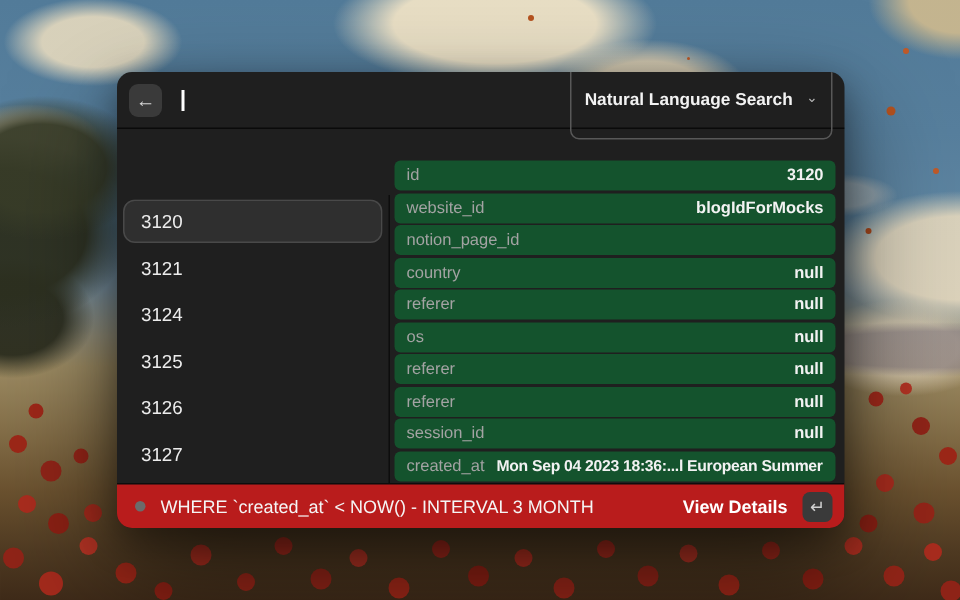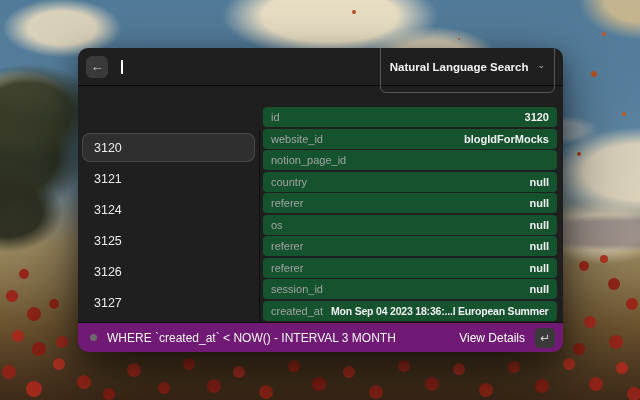--- a/index.html
+++ b/index.html
@@ -100,25 +100,25 @@
     height:20px;margin-bottom:1.5px;background:#14532d;border-radius:4px;
     display:flex;align-items:center;justify-content:space-between;
     padding:0 8px;box-sizing:border-box;gap:8px;
   }
   .detail-key{font-size:11px;color:#a3a3a3;flex:0 0 auto;white-space:nowrap;}
   .detail-value{font-size:11px;font-weight:600;color:#f2f2f2;white-space:nowrap;overflow:hidden;text-align:right;}
   .detail-row:nth-child(10) .detail-value{font-size:10.5px;letter-spacing:-.2px;}
   
   .footer{
     height:30px;border-top:1px solid #0d0d0d;display:flex;align-items:center;
-    gap:10px;padding:0 8px 0 12px;box-sizing:border-box;background:#701a75;
+    gap:10px;padding:0 8px 0 12px;box-sizing:border-box;background:#b91c1c;
   }
   .status-dot{width:7px;height:7px;border-radius:50%;background:#6b6b6b;flex:0 0 auto;}
   .query-text{flex:1;font-size:12px;font-weight:500;color:#f5f5f5;white-space:nowrap;overflow:hidden;}
-  .view-details{font-size:12px;font-weight:400;color:#ffffff;cursor:pointer;white-space:nowrap;}
+  .view-details{font-size:12px;font-weight:700;color:#ffffff;cursor:pointer;white-space:nowrap;}
   .enter-btn{
     width:20px;height:20px;border-radius:5px;background:#3a3a3a;flex:0 0 auto;
     display:flex;align-items:center;justify-content:center;
     color:#cfcfcf;font-size:12px;line-height:1;cursor:pointer;
   }
 </style>
 </head>
 <body>
 
 <div class="bg"></div>

